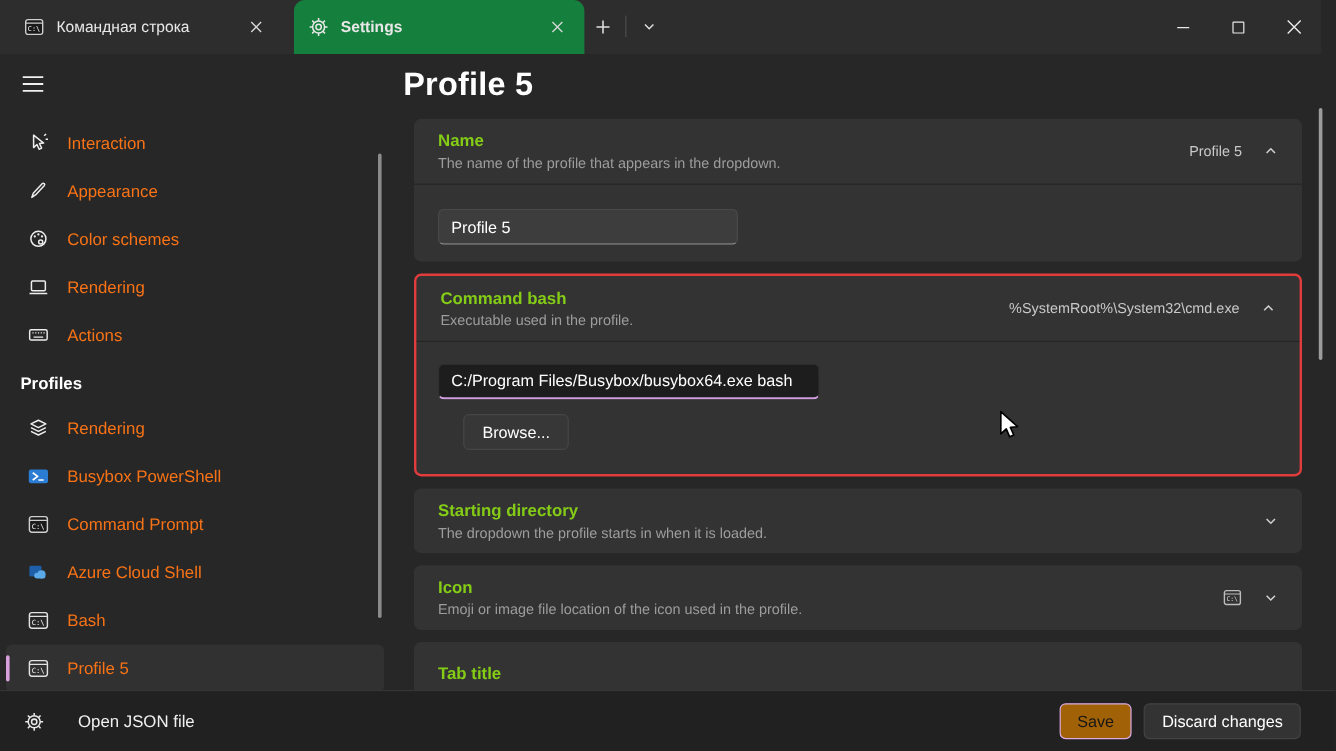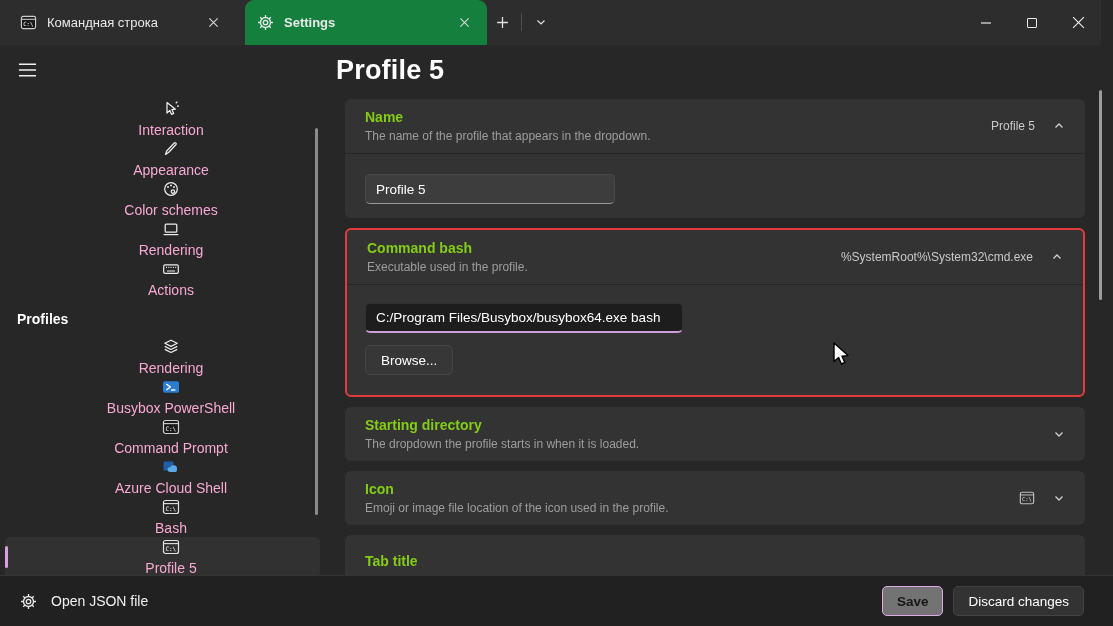--- a/index.html
+++ b/index.html
@@ -19,21 +19,21 @@
   .tab-close { width:26px; height:26px; border-radius:4px; display:flex; align-items:center; justify-content:center; flex:0 0 auto; }
   .tabbar-btn { width:30px; height:30px; margin-top:7px; border-radius:4px; display:flex; align-items:center; justify-content:center; color:#e0e0e0; font-size:15px; }
   .tabbar-sep { width:1px; height:18px; background:#4d4d4d; margin:13px 4px 0 4px; }
   .win-controls { position:absolute; right:0; top:0; height:45px; display:flex; }
   .win-btn { width:46px; height:45px; display:flex; align-items:center; justify-content:center; color:#e8e8e8; }
   .max-glyph { width:10px; height:10px; border:1.3px solid #e8e8e8; border-radius:1px; }
 
   
   .sidebar { position:absolute; top:45px; left:0; width:330px; bottom:51px; background:#272727; padding-top:6px; }
   .hamburger { width:34px; height:30px; margin:4px 0 14px 10px; display:flex; align-items:center; justify-content:center; border-radius:4px; }
-  .nav-item { height:40px; display:flex; align-items:center; padding-left:17px; gap:4px; font-size:14px; color:#f9a8d4; position:relative; margin:0 10px 0 5px; border-radius:5px;flex-direction:column; }
+  .nav-item { height:40px; display:flex; align-items:center; padding-left:17px; gap:15px; font-size:14px; color:#f97316; position:relative; margin:0 10px 0 5px; border-radius:5px; }
   .nav-item .nicon { width:19px; height:19px; display:flex; align-items:center; justify-content:center; flex:0 0 auto; }
   .nav-item.selected { background:#313131; }
   .sel-bar { position:absolute; left:0; top:9px; width:3px; height:22px; border-radius:2px; background:#d8a0dd; }
   .nav-header { font-size:14px; font-weight:700; color:#ffffff; padding:12px 0 10px 17px; }
   .side-scroll { position:absolute; left:315px; top:83px; width:3px; height:387px; background:#8b8b8b; border-radius:2px; }
 
   
   .content { position:absolute; top:45px; left:330px; right:0; height:530px; overflow:hidden; }
   .page-title { font-size:27px; font-weight:700; margin:8px 0 12px 6px; line-height:34px; letter-spacing:.2px; }
   .card { width:740px; margin:0 0 10px 15px; background:#333333; border-radius:6px; }
@@ -44,30 +44,30 @@
   .card-right { display:flex; align-items:center; gap:18px; color:#c9c9c9; font-size:12px; }
   .card-body { border-top:1px solid #262626; padding:20px 20px 14px; }
   .card.hl { border:2px solid #e03c3c; }
   .card.hl .card-body { padding:18px 18px 20px; }
 
   .txt-input { display:block; height:30px; font-family:inherit; font-size:13.5px; color:#fff; background:#3d3d3d;
     border:1px solid #494949; border-bottom:1px solid #999999; border-radius:5px; padding:0 10px; outline:none; }
   .txt-input.name { width:250px; }
   .txt-input.focused { width:318px; background:#1d1d1d; border:1px solid #303030; border-bottom:2px solid #cf9ce0; }
   .btn-browse { margin-top:12px; display:inline-block; font-family:inherit; font-size:13.5px; color:#fff; background:#373737;
-    border:1px solid #464646; border-radius:5px; padding:5px 15px; height:30px; }
+    border:1px solid #464646; border-radius:5px; padding:5px 15px; height:30px;margin-left:21px; }
 
   .mini-icon { display:flex; align-items:center; }
 
   
   .footer { position:absolute; left:0; right:0; bottom:0; height:51px; background:#212121; border-top:1px solid #343434;
     display:flex; align-items:center; }
-  .open-json { display:flex; align-items:center; gap:14px; margin-left:20px; font-size:14px; color:#f0f0f0; }
+  .open-json { display:flex; align-items:center; gap:28px; margin-left:20px; font-size:14px; color:#f0f0f0; }
   .footer-actions { margin-left:auto; margin-right:29px; display:flex; gap:10px; }
-  .btn-save { background:#737373; color:#161616; border:1px solid #dcaae4; border-radius:5px; font-family:inherit; font-size:13.5px; padding:6px 14px; height:30px;font-weight:bold; }
+  .btn-save { background:#a16207; color:#161616; border:1px solid #dcaae4; border-radius:5px; font-family:inherit; font-size:13.5px; padding:6px 14px; height:30px; }
   .btn-discard { background:#333333; color:#ffffff; border:1px solid #434343; border-radius:5px; font-family:inherit; font-size:13.5px; padding:6px 14px; height:30px; }
 
   .main-scroll { position:absolute; left:1099px; top:90px; width:3px; height:210px; background:#9c9c9c; border-radius:2px; }
   .cursor { position:absolute; left:833px; top:342px; pointer-events:none; }
 
   svg { display:block; }
 </style>
 </head>
 <body>
 

